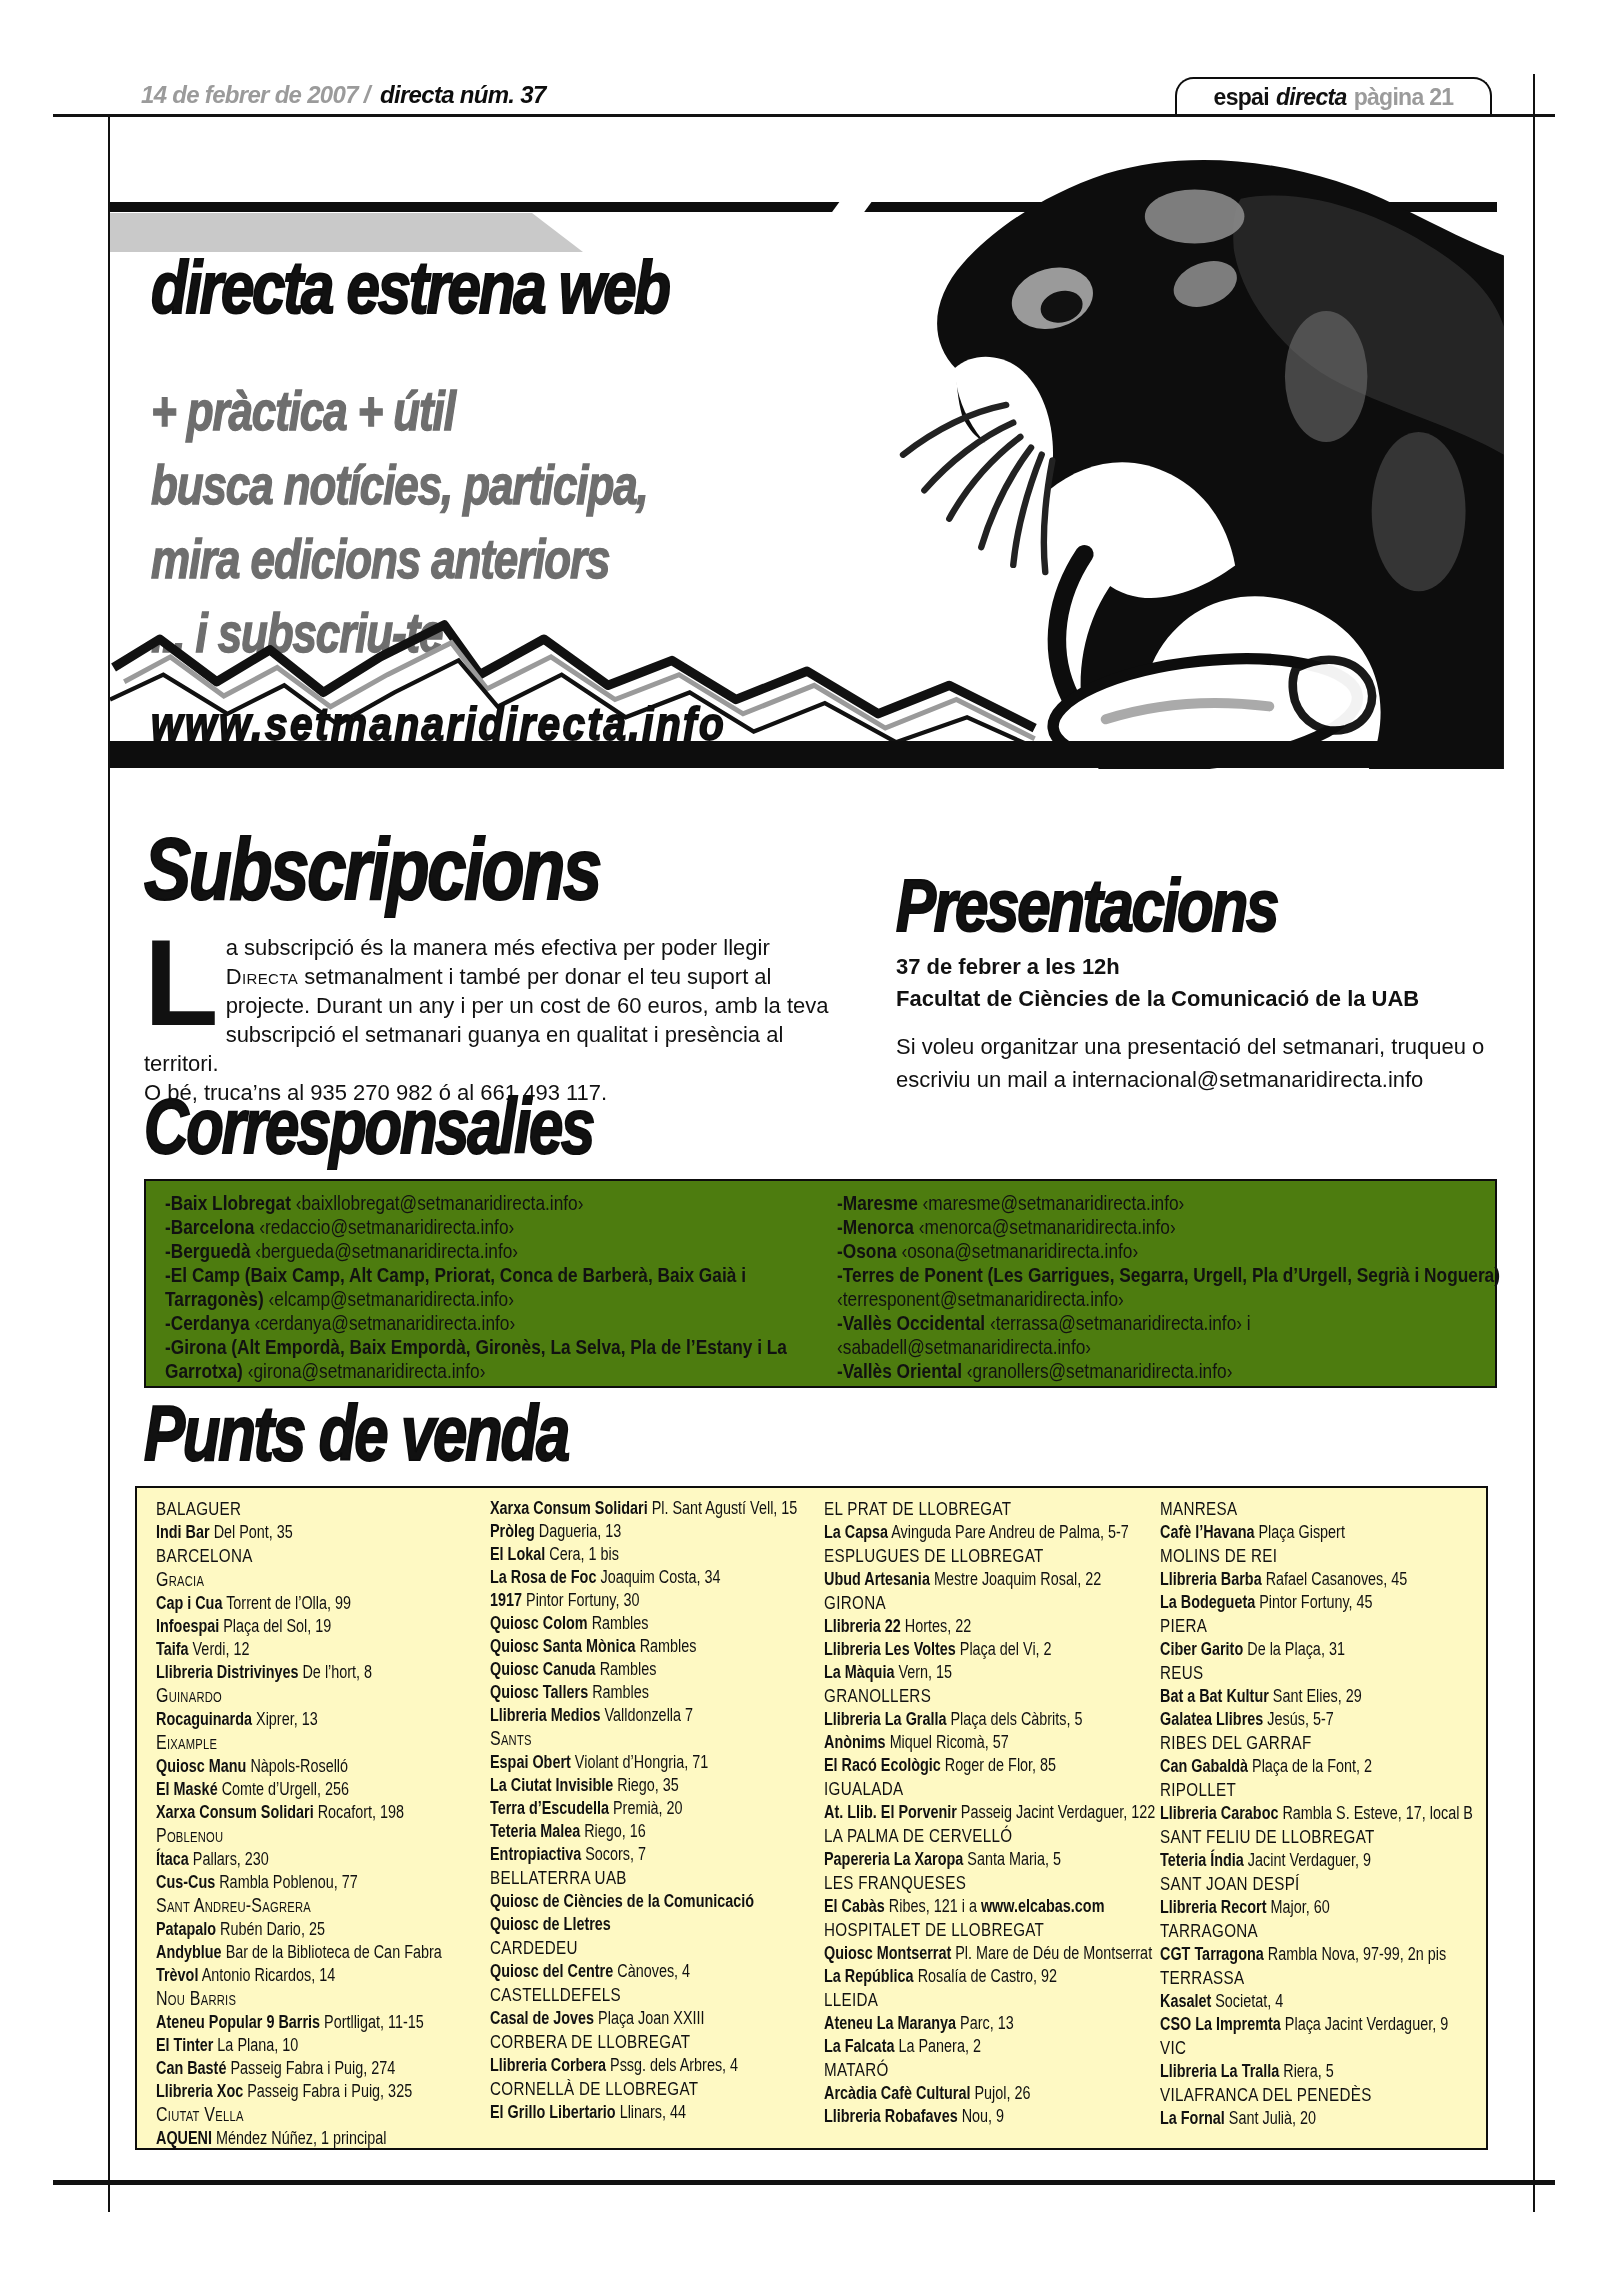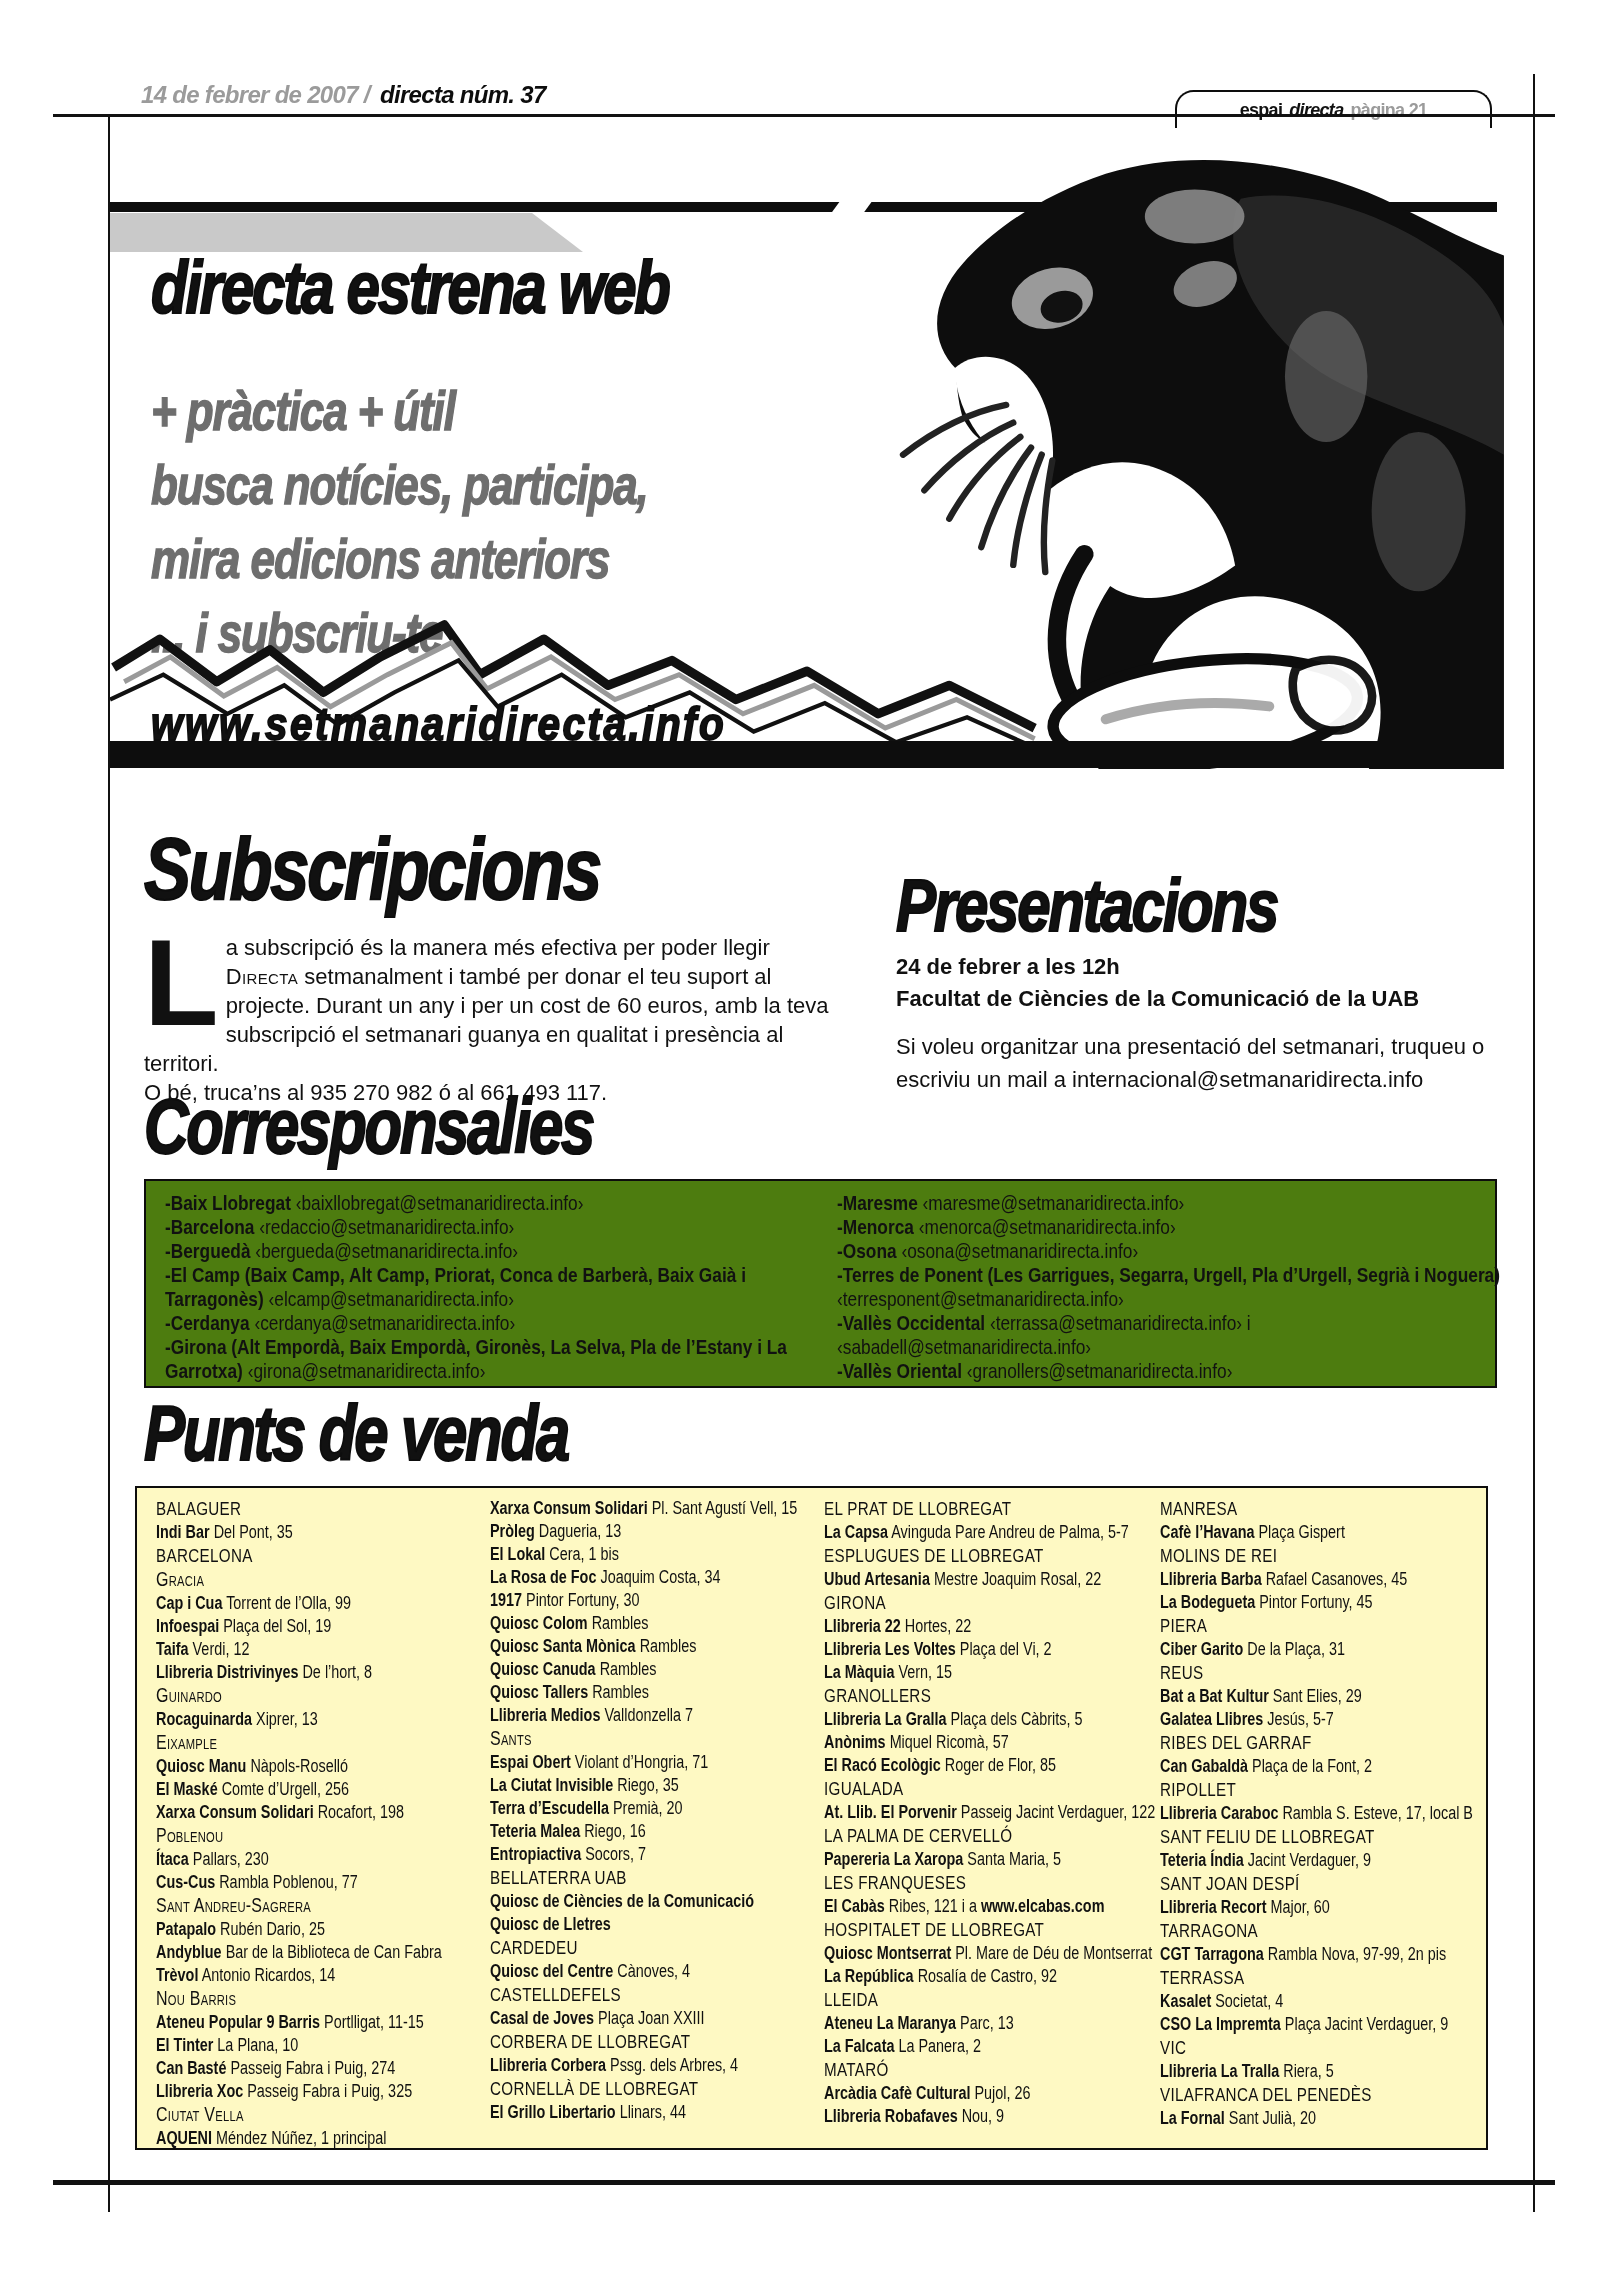--- a/index.html
+++ b/index.html
@@ -5,23 +5,23 @@
   html,body{margin:0;padding:0;background:#fff}
   .page{position:relative;width:1623px;height:2257px;background:#fff;overflow:hidden;
         font-family:"Liberation Sans",sans-serif;color:#111}
 
   
   .masthead-line{position:absolute;left:141px;top:81px;font-size:24px;font-style:italic;
                  font-weight:700;white-space:nowrap;letter-spacing:-0.7px}
   .m-date{color:#9b9b9b}
   .m-issue{color:#0d0d0d;margin-left:4.3px}
   .header-rule{position:absolute;left:53px;top:114px;width:1502px;height:2.8px;background:#111}
-  .page-tab{position:absolute;left:1175px;top:90px;width:317px;height:38px;border:2.8px solid #0d0d0d;
+  .page-tab{position:absolute;left:1175px;top:77px;width:317px;height:38px;border:2.8px solid #0d0d0d;
             border-bottom:none;border-radius:18.5px 18.5px 0 0;background:#fff;display:flex;
-            align-items:center;justify-content:center;gap:7.1px;font-size:18px;box-sizing:border-box}
+            align-items:center;justify-content:center;gap:7.1px;font-size:23px;box-sizing:border-box}
   .tab-espai{font-weight:700;letter-spacing:-0.7px}
   .tab-brand{font-weight:700;font-style:italic;letter-spacing:-0.7px}
   .tab-page{color:#9b9b9b;font-weight:700;letter-spacing:-0.7px}
 
   .v-rule-left{position:absolute;left:108px;top:117px;width:2.1px;height:2095px;background:#111}
   .v-rule-right{position:absolute;left:1533px;top:74px;width:2.1px;height:2138px;background:#111}
   .bottom-rule{position:absolute;left:53px;top:2180px;width:1502px;height:5px;background:#111}
 
   
   .stripe{position:absolute;left:110px;top:202px;width:1387px;height:10px;background:#0d0d0d}
@@ -155,21 +155,21 @@
 
   <div id="subs-title" class="sec-title cond">Subscripcions</div>
   <div class="subs-body">
     <span class="dropcap">L</span>
     <span>a subscripció és la manera més efectiva per poder llegir </span><span class="smallcaps">Directa</span><span> setmanalment i també per donar el teu suport al projecte. Durant un any i per un cost de 60 euros, amb la teva subscripció el setmanari guanya en qualitat i presència al territori.</span>
     <div>O bé, truca’ns al 935 270 982 ó al 661 493 117.</div>
   </div>
 
   <div id="pres-title" class="sec-title cond">Presentacions</div>
   <div class="pres-meta">
-    <div>24 de febrer a les 12h</div>
+    <div>37 de febrer a les 12h</div>
     <div>Facultat de Ciències de la Comunicació de la UAB</div>
   </div>
   <div class="pres-para">Si voleu organitzar una presentació del setmanari, truqueu o escriviu un mail a internacional@setmanaridirecta.info</div>
 
   <div id="corr-title" class="sec-title cond">Corresponsalies</div>
   <div class="c-box">
     <div class="c-col c-col-left">
 
         <div class="c-line"><span class="c-name">-Baix Llobregat</span> <span class="c-mail">‹baixllobregat@setmanaridirecta.info›</span></div>
 

